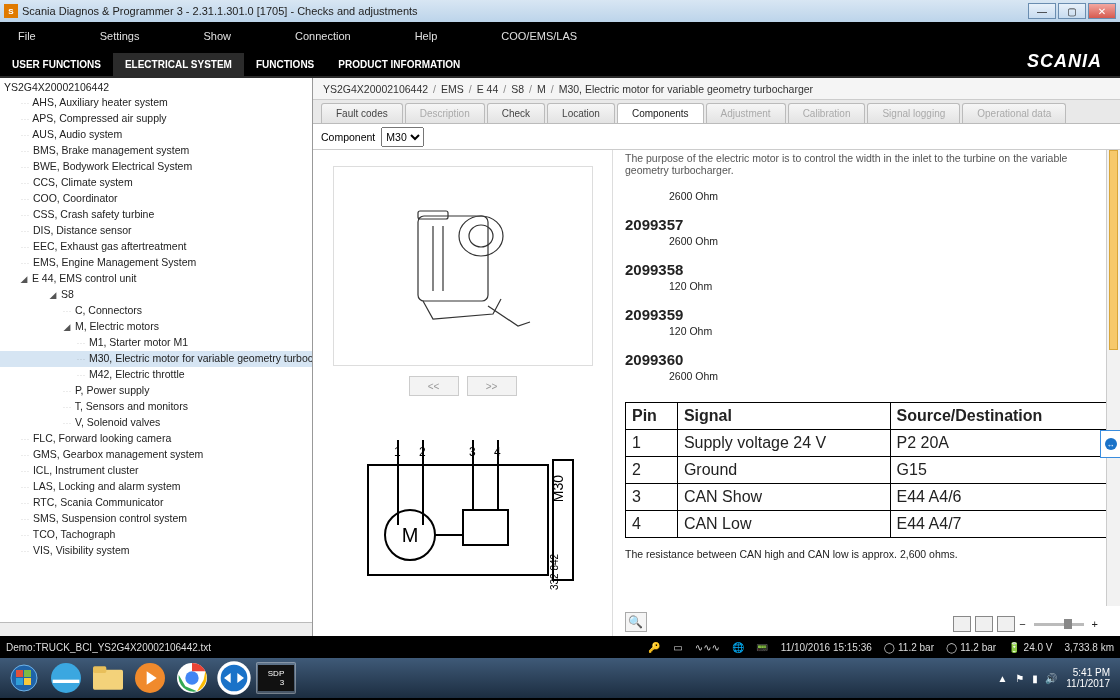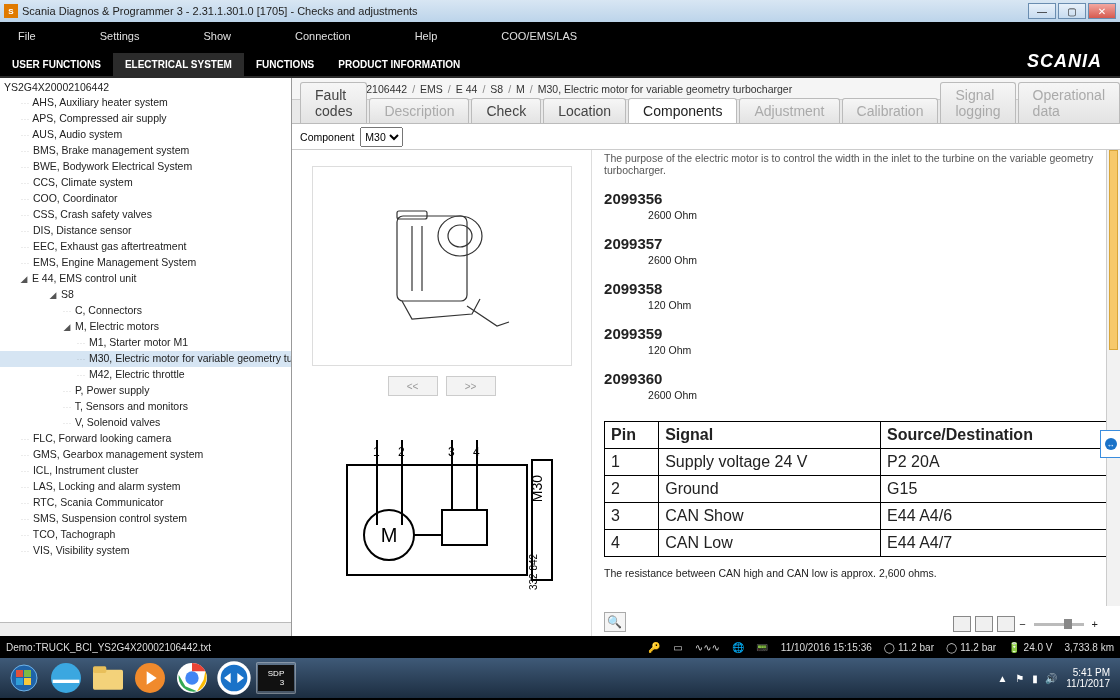--- a/index.html
+++ b/index.html
@@ -33,21 +33,21 @@
 .tree .tw { display:inline-block; width:10px; text-align:center; color:#555; font-size:9px; }
 .tree .hscroll { position:absolute; bottom:0; left:0; right:0; height:14px; background:#eee; border-top:1px solid #bbb; }
 
 
 .content { flex:1; display:flex; flex-direction:column; }
 .crumbbar { height:22px; background:#f5f5f5; border-bottom:1px solid #ccc; display:flex; align-items:center; padding:0 10px; font-size:10.5px; color:#333; }
 .crumbbar .sep { margin:0 5px; color:#888; }
 
 
 .subtabs { height:24px; background:#e9e9e9; border-bottom:1px solid #bbb; display:flex; align-items:flex-end; padding-left:8px; gap:2px; }
-.subtabs .st { font-size:14px; padding:4px 14px; border:1px solid #bbb; border-bottom:none; background:linear-gradient(#f6f6f6,#e3e3e3); color:#444; border-radius:3px 3px 0 0; cursor:pointer; }
+.subtabs .st { font-size:10px; padding:4px 14px; border:1px solid #bbb; border-bottom:none; background:linear-gradient(#f6f6f6,#e3e3e3); color:#444; border-radius:3px 3px 0 0; cursor:pointer; }
 .subtabs .st.disabled { color:#aaa; cursor:default; }
 .subtabs .st.active { background:#fff; color:#222; }
 
 
 .comprow { height:26px; display:flex; align-items:center; padding:0 8px; border-bottom:1px solid #ccc; font-size:10.5px; background:#fff; }
 .comprow select { font-size:10.5px; height:20px; margin-left:6px; }
 
 
 .bodywrap { flex:1; display:flex; overflow:hidden; position:relative; }
 .diagcol { width:300px; border-right:1px solid #ddd; display:flex; flex-direction:column; align-items:center; }
@@ -127,21 +127,21 @@
 
   <div class="tree" id="tree">
     <div class="row" style="padding-left:4px;">YS2G4X20002106442</div>
     <div class="row" style="padding-left: 20px;"><span class="tw" style="opacity: 0.25;">···</span><span> AHS, Auxiliary heater system</span></div>
       <div class="row" style="padding-left: 20px;"><span class="tw" style="opacity: 0.25;">···</span><span> APS, Compressed air supply</span></div>
       <div class="row" style="padding-left: 20px;"><span class="tw" style="opacity: 0.25;">···</span><span> AUS, Audio system</span></div>
       <div class="row" style="padding-left: 20px;"><span class="tw" style="opacity: 0.25;">···</span><span> BMS, Brake management system</span></div>
       <div class="row" style="padding-left: 20px;"><span class="tw" style="opacity: 0.25;">···</span><span> BWE, Bodywork Electrical System</span></div>
       <div class="row" style="padding-left: 20px;"><span class="tw" style="opacity: 0.25;">···</span><span> CCS, Climate system</span></div>
       <div class="row" style="padding-left: 20px;"><span class="tw" style="opacity: 0.25;">···</span><span> COO, Coordinator</span></div>
-      <div class="row" style="padding-left: 20px;"><span class="tw" style="opacity: 0.25;">···</span><span> CSS, Crash safety valves</span></div>
+      <div class="row" style="padding-left: 20px;"><span class="tw" style="opacity: 0.25;">···</span><span> CSS, Crash safety turbine</span></div>
       <div class="row" style="padding-left: 20px;"><span class="tw" style="opacity: 0.25;">···</span><span> DIS, Distance sensor</span></div>
       <div class="row" style="padding-left: 20px;"><span class="tw" style="opacity: 0.25;">···</span><span> EEC, Exhaust gas aftertreatment</span></div>
       <div class="row" style="padding-left: 20px;"><span class="tw" style="opacity: 0.25;">···</span><span> EMS, Engine Management System</span></div>
       <div class="row" style="padding-left: 19px;"><span class="tw" style="opacity: 1;">◢</span><span> E 44, EMS control unit</span></div>
       <div class="row" style="padding-left: 48px;"><span class="tw" style="opacity: 1;">◢</span><span> S8</span></div>
       <div class="row" style="padding-left: 62px;"><span class="tw" style="opacity: 0.25;">···</span><span> C, Connectors</span></div>
       <div class="row" style="padding-left: 62px;"><span class="tw" style="opacity: 1;">◢</span><span> M, Electric motors</span></div>
       <div class="row" style="padding-left: 76px;"><span class="tw" style="opacity: 0.25;">···</span><span> M1, Starter motor M1</span></div>
       <div class="row selected" style="padding-left: 76px;"><span class="tw" style="opacity: 0.25;">···</span><span> M30, Electric motor for variable geometry turbocharger</span></div>
       <div class="row" style="padding-left: 76px;"><span class="tw" style="opacity: 0.25;">···</span><span> M42, Electric throttle</span></div>
@@ -240,21 +240,20 @@
         </div>
       </div>
 
       <div class="datacol">
         <div class="scrollind">
             <div class="thumb"></div>
           </div>
         <div class="truncnote">The purpose of the electric motor is to control the width in the inlet to the turbine on the variable geometry turbocharger.</div>
         <div id="parts">
             <div class="partblk">
-              <div class="pn">2099356</div>
               <div class="ohm">2600 Ohm</div>
             </div>
             <div class="partblk">
               <div class="pn">2099357</div>
               <div class="ohm">2600 Ohm</div>
             </div>
             <div class="partblk">
               <div class="pn">2099358</div>
               <div class="ohm">120 Ohm</div>
             </div>

